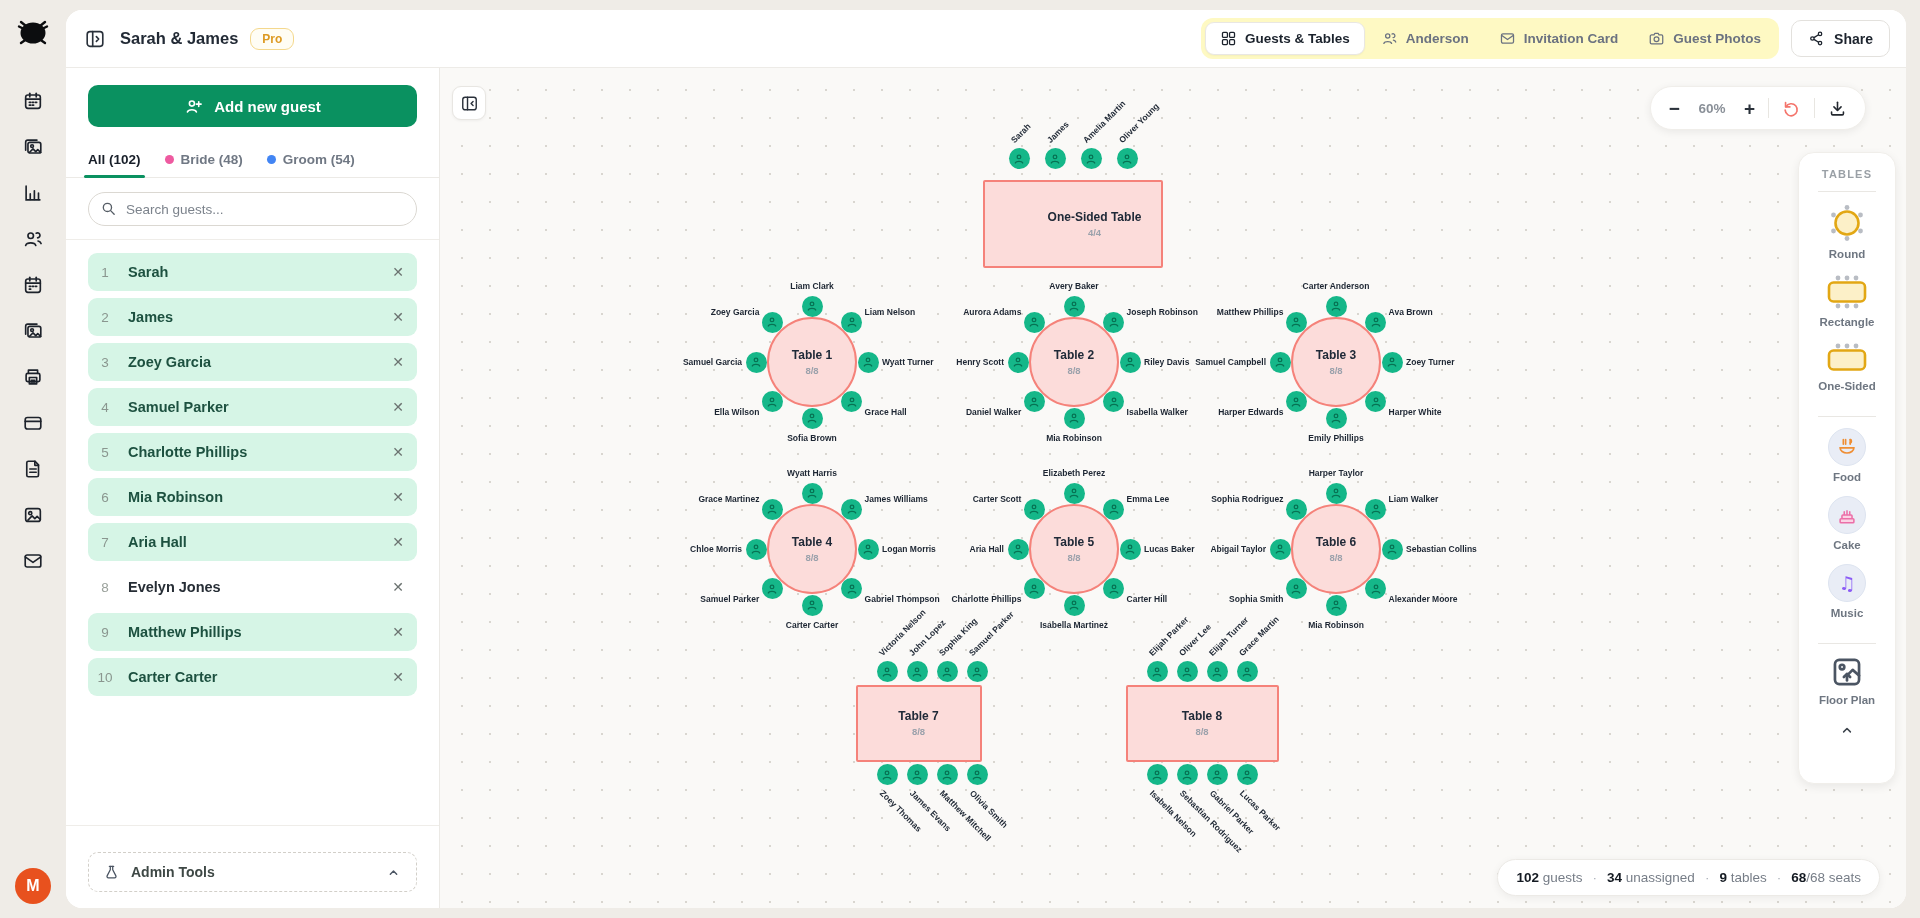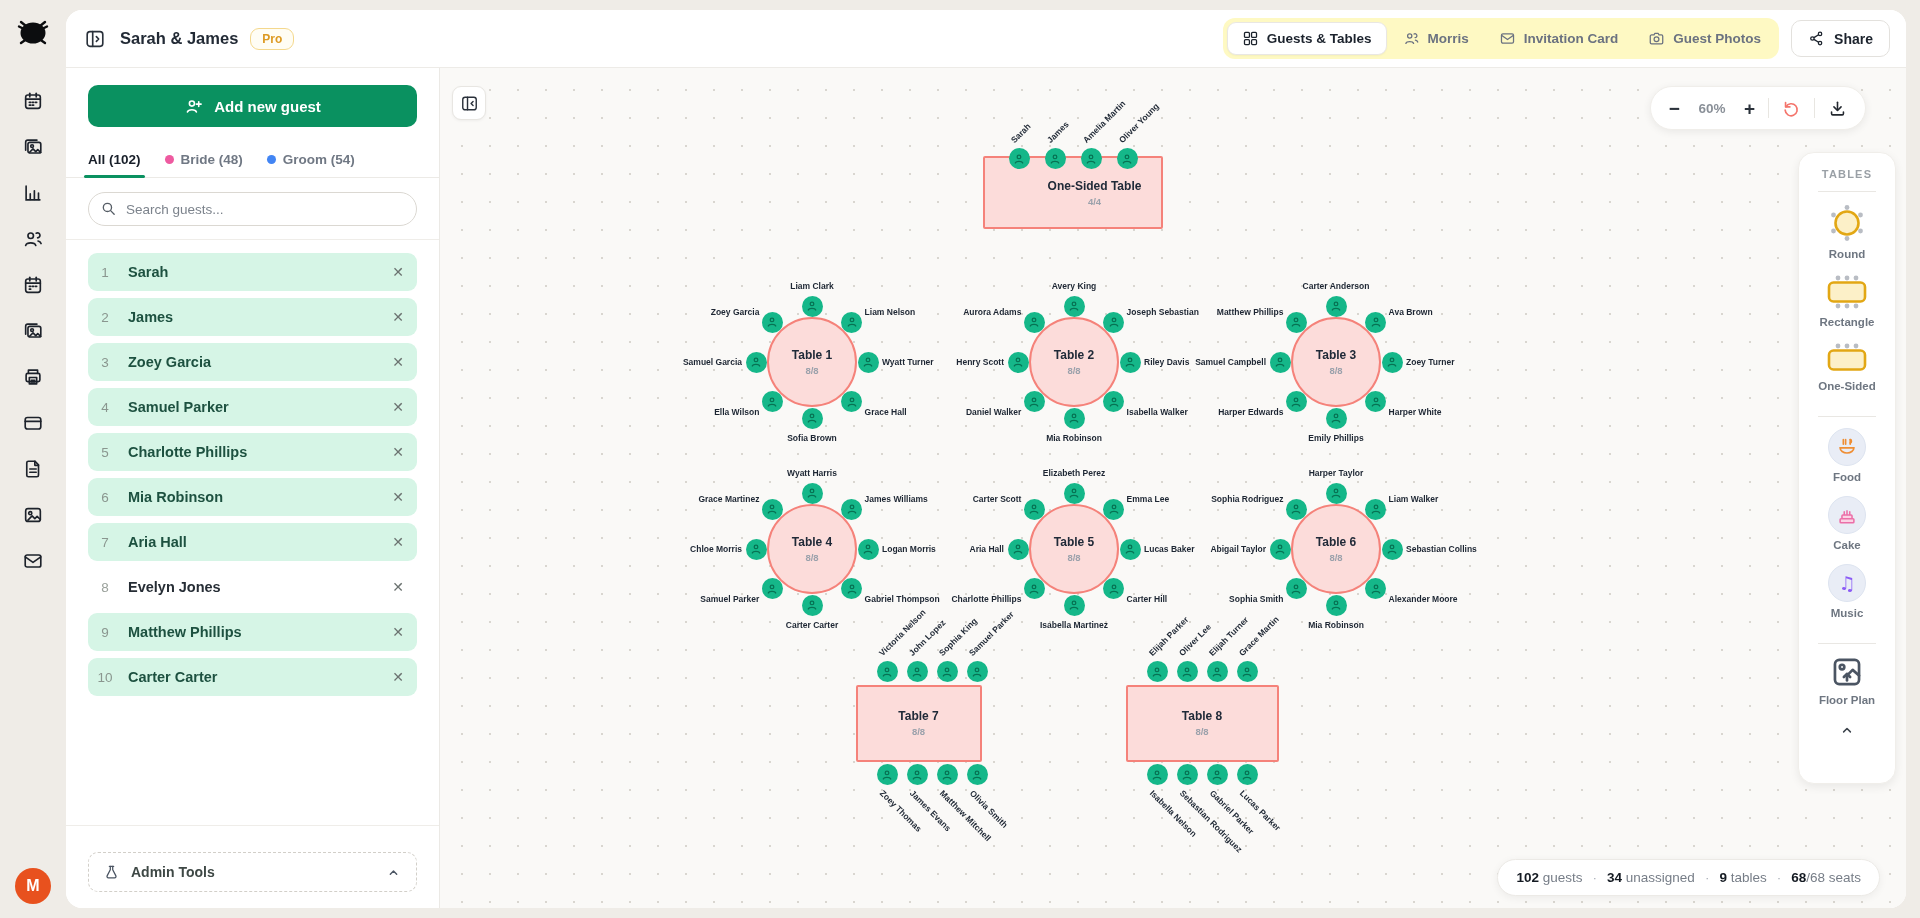--- a/index.html
+++ b/index.html
@@ -265,21 +265,21 @@
           </svg>
         <span>Guests &amp; Tables</span>
       </div>
       <div class="htab">
         <svg viewBox="0 0 24 24" fill="none" stroke="currentColor" stroke-width="1.8" stroke-linecap="round">
             <circle cx="9.5" cy="8.5" r="3"></circle>
             <path d="M4 19c1.2-3.6 9.8-3.6 11 0"></path>
             <path d="M15.5 5.7a2.7 2.7 0 1 1 1.5 5"></path>
             <path d="M17.5 14.2c1.7.4 2.8 1.3 3.3 2.8"></path>
           </svg>
-        <span>Morris</span>
+        <span>Anderson</span>
       </div>
       <div class="htab">
         <svg viewBox="0 0 24 24" fill="none" stroke="currentColor" stroke-width="1.8" stroke-linejoin="round">
             <rect x="3.5" y="5.5" width="17" height="13" rx="2"></rect>
             <path d="M3.5 7.5L12 13.5 20.5 7.5"></path>
           </svg>
         <span>Invitation Card</span>
       </div>
       <div class="htab">
         <svg viewBox="0 0 24 24" fill="none" stroke="currentColor" stroke-width="1.8" stroke-linejoin="round">
@@ -528,21 +528,21 @@
 
       <div class="status-pill">
         <span><b>102</b><span> guests</span></span>
         <span class="stat-sep">·</span>
         <span><b>34</b><span> unassigned</span></span>
         <span class="stat-sep">·</span>
         <span><b>9</b><span> tables</span></span>
         <span class="stat-sep">·</span>
         <span><b>68</b><span>/68 seats</span></span>
       </div>
-    <div class="tbl rect" style="left: 543px; top: 88px; width: 180px; height: 73px; padding-left: 43px;">
+    <div class="tbl rect" style="left: 543px; top: 112px; width: 180px; height: 88px; padding-left: 43px;">
           <div class="t-name">One-Sided Table</div>
           <div class="t-count">4/4</div>
         </div>
         <div class="seat" style="left: 568.5px; top: 80px;">
           <svg viewBox="0 0 24 24" fill="none" stroke="#077253" stroke-width="2.2" stroke-linecap="round">
             <circle cx="12" cy="8.4" r="3.1"></circle>
             <path d="M5.6 18.8c1.4-3.8 11.4-3.8 12.8 0"></path>
           </svg>
         </div>
         <div class="g-label rot-top" style="left: 576px; top: 66.5px;">Sarah</div>
@@ -630,28 +630,28 @@
         <div class="tbl round" style="left: 589px; top: 249px; width: 90px; height: 90px;">
           <div class="t-name">Table 2</div>
           <div class="t-count">8/8</div>
         </div>
         <div class="seat" style="left: 623.5px; top: 227.5px;">
           <svg viewBox="0 0 24 24" fill="none" stroke="#077253" stroke-width="2.2" stroke-linecap="round">
             <circle cx="12" cy="8.4" r="3.1"></circle>
             <path d="M5.6 18.8c1.4-3.8 11.4-3.8 12.8 0"></path>
           </svg>
         </div>
-        <div class="g-label tc" style="left: 634px; top: 223px;">Avery King</div>
+        <div class="g-label tc" style="left: 634px; top: 223px;">Avery Baker</div>
         <div class="seat" style="left: 663.098px; top: 243.902px;">
           <svg viewBox="0 0 24 24" fill="none" stroke="#077253" stroke-width="2.2" stroke-linecap="round">
             <circle cx="12" cy="8.4" r="3.1"></circle>
             <path d="M5.6 18.8c1.4-3.8 11.4-3.8 12.8 0"></path>
           </svg>
         </div>
-        <div class="g-label lm" style="left: 686.598px; top: 244.402px;">Joseph Sebastian</div>
+        <div class="g-label lm" style="left: 686.598px; top: 244.402px;">Joseph Robinson</div>
         <div class="seat" style="left: 679.5px; top: 283.5px;">
           <svg viewBox="0 0 24 24" fill="none" stroke="#077253" stroke-width="2.2" stroke-linecap="round">
             <circle cx="12" cy="8.4" r="3.1"></circle>
             <path d="M5.6 18.8c1.4-3.8 11.4-3.8 12.8 0"></path>
           </svg>
         </div>
         <div class="g-label lm" style="left: 704px; top: 294px;">Riley Davis</div>
         <div class="seat" style="left: 663.098px; top: 323.098px;">
           <svg viewBox="0 0 24 24" fill="none" stroke="#077253" stroke-width="2.2" stroke-linecap="round">
             <circle cx="12" cy="8.4" r="3.1"></circle>

